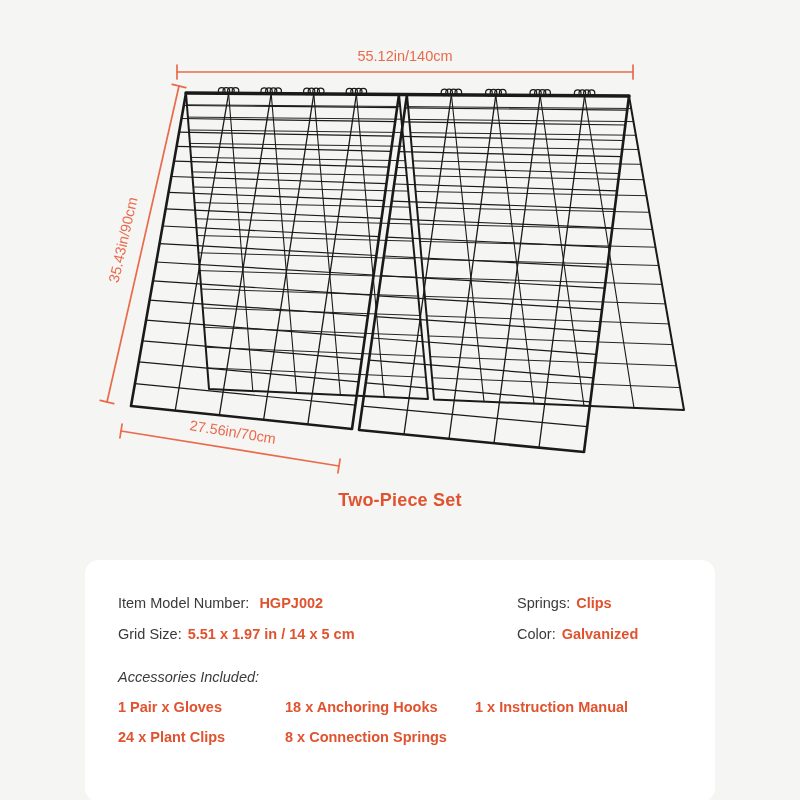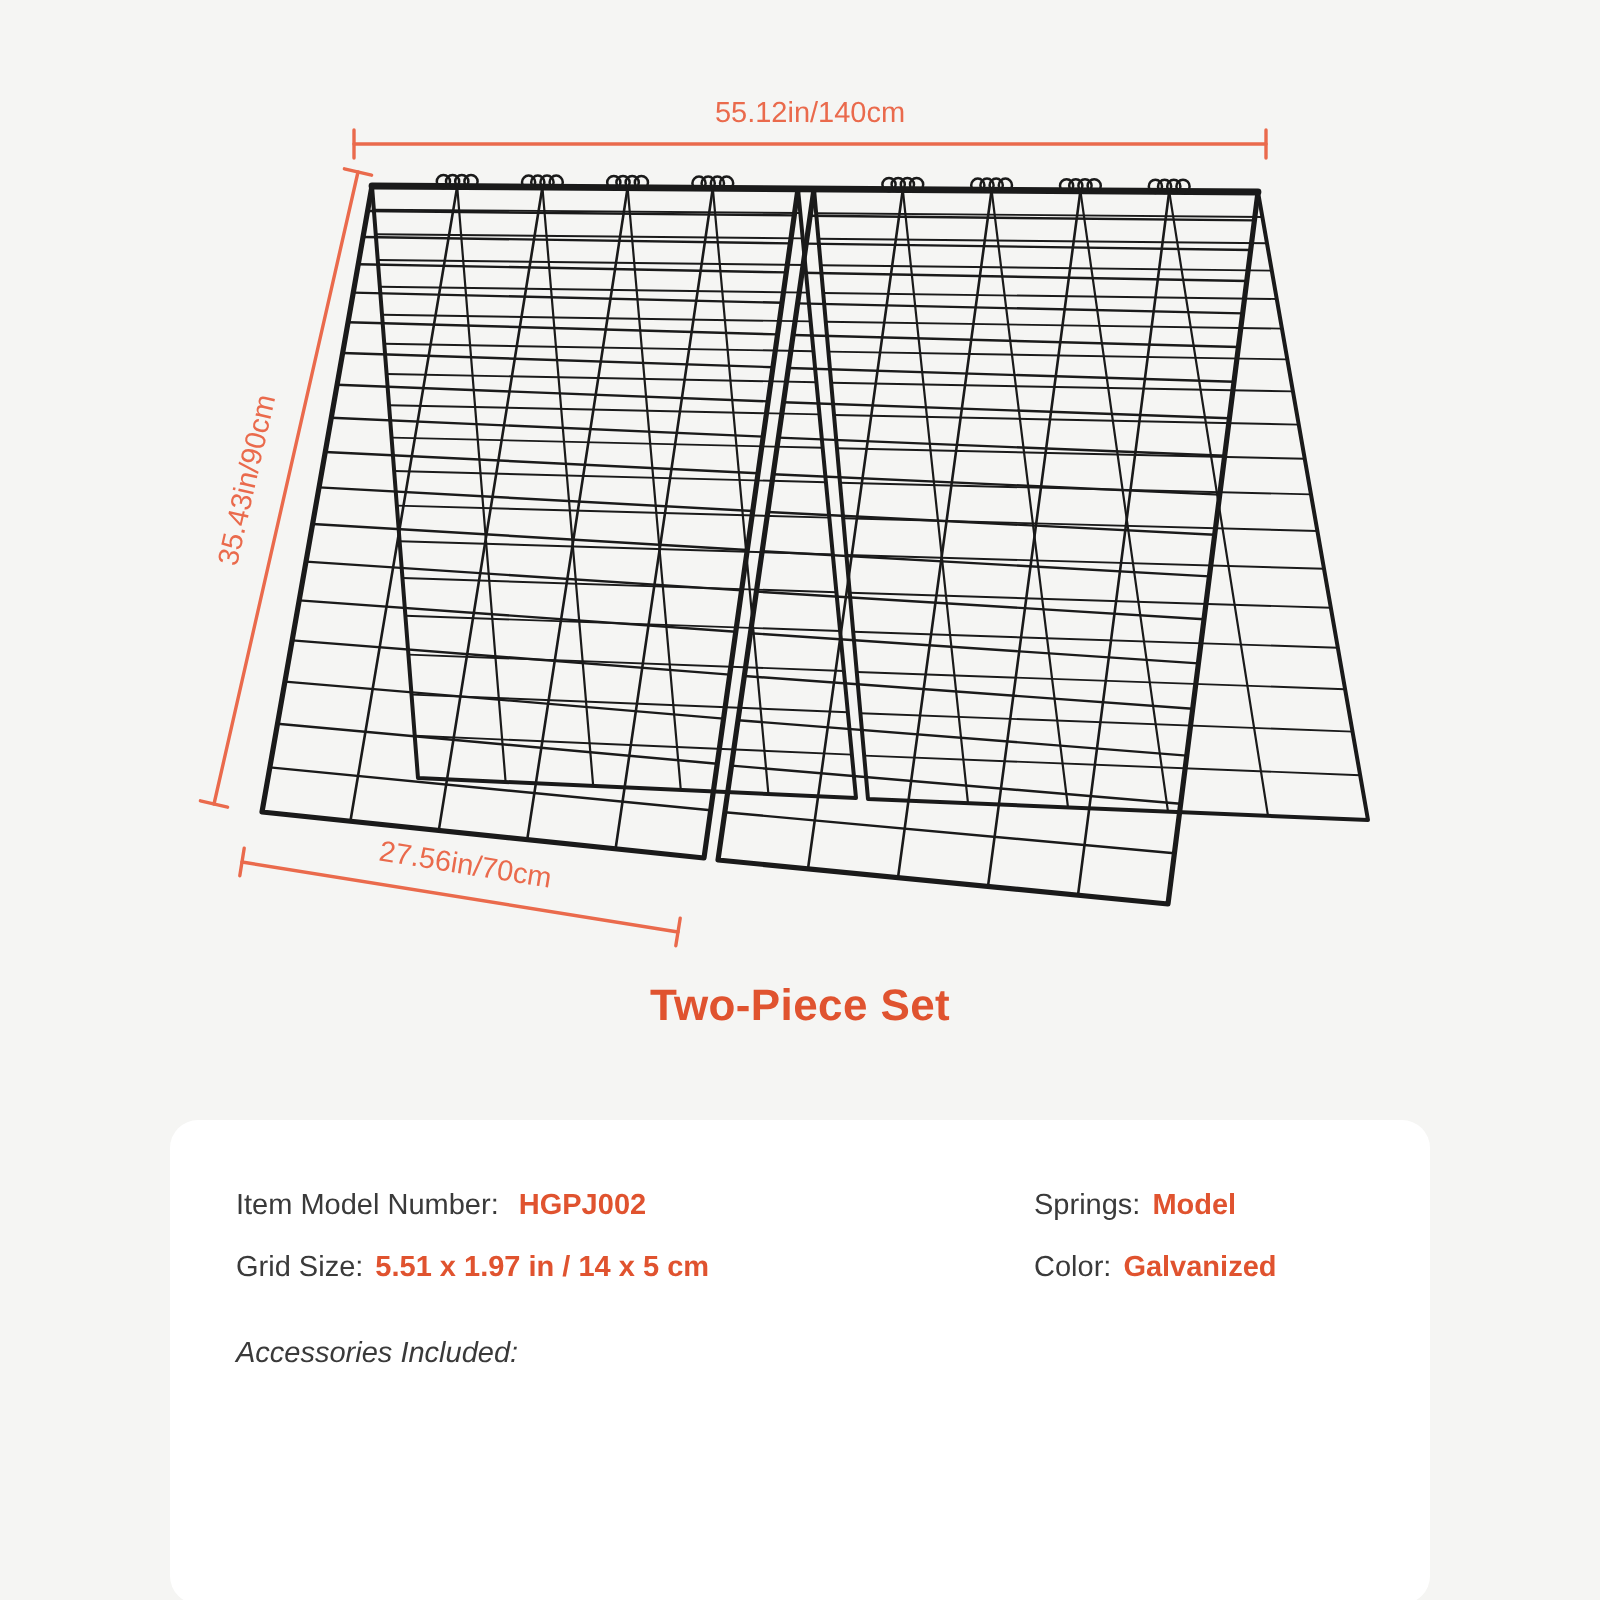--- a/index.html
+++ b/index.html
@@ -18,21 +18,21 @@
     width:800px;height:800px;
     background:var(--page-bg);
     overflow:hidden;
     padding-left:24px;
   }
   #diagram-host{position:absolute;left:0;top:0;width:800px;height:540px;}
   #diagram-host svg{display:block;}
   .caption{
     position:absolute;left:0;top:490px;width:800px;
     text-align:center;
-    font-size:22px;font-weight:bold;
+    font-size:18px;font-weight:bold;
     color:var(--accent);
     letter-spacing:.2px;
   }
   .card{
     position:absolute;left:85px;top:560px;
     width:630px;height:242px;
     background:var(--card-bg);
     border-radius:14px;
     padding:27px 20px 0 33px;
   }
@@ -219,26 +219,33 @@
           <span class="val">HGPJ002</span>
         </div>
         <div class="spec-row">
           <span class="lbl">Grid Size:</span>
           <span class="val">5.51 x 1.97 in / 14 x 5 cm</span>
         </div>
       </div>
       <div class="spec-col-right">
         <div class="spec-row">
           <span class="lbl">Springs:</span>
-          <span class="val">Model</span>
+          <span class="val">Clips</span>
         </div>
         <div class="spec-row">
           <span class="lbl">Color:</span>
           <span class="val">Galvanized</span>
         </div>
       </div>
     </div>
 
     <div class="acc-title">Accessories Included:</div>
 
+    <div class="acc-grid">
+      <div class="acc-item">1 Pair x Gloves</div>
+      <div class="acc-item">18 x Anchoring Hooks</div>
+      <div class="acc-item">1 x Instruction Manual</div>
+      <div class="acc-item">24 x Plant Clips</div>
+      <div class="acc-item">8 x Connection Springs</div>
+    </div>
   </div>
 
 </div>
 
 </body></html>

